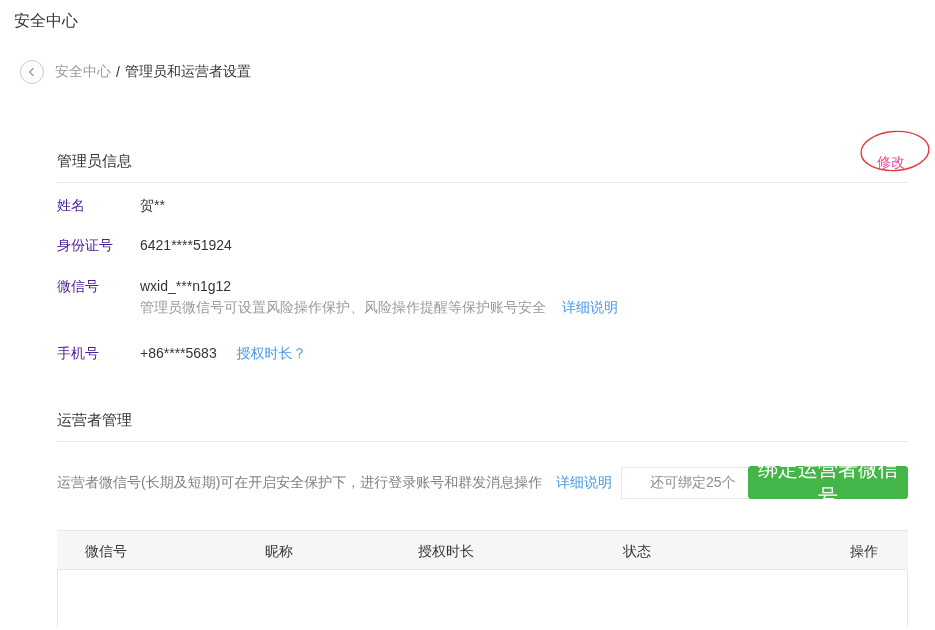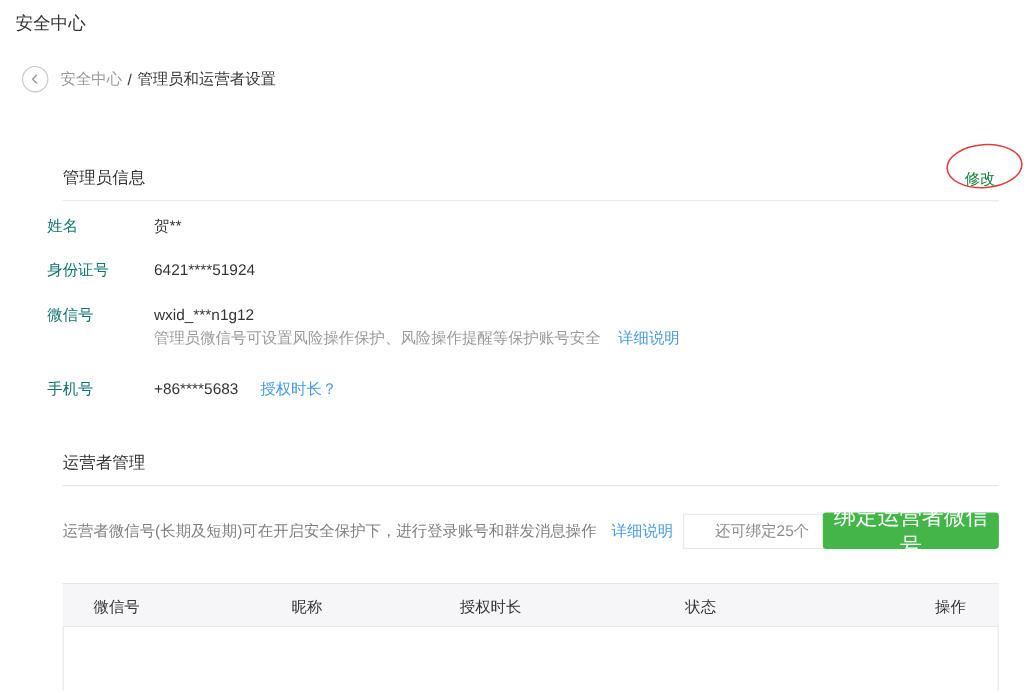--- a/index.html
+++ b/index.html
@@ -14,26 +14,26 @@
                  display:flex; align-items:center; justify-content:center; cursor:pointer; background:#fff; }
   .crumb-parent { color:#9a9a9a; margin-left:11px; cursor:pointer; }
   .crumb-sep { color:#353535; margin:0 5px; }
   .crumb-current { color:#353535; }
 
   .section-header { position:absolute; left:57px; width:851px; height:31px;
                     border-bottom:1px solid #e7e7eb; font-size:15px; color:#353535; }
   .section-admin { top:132px;margin-top:20px; }
   .section-operator { top:411px; }
 
-  .modify-link { position:absolute; right:3px; top:2px; color:#15803d; font-size:14px;
+  .modify-link { position:absolute; right:3px; top:2px; color:#ec4899; font-size:14px;
                  cursor:pointer; text-decoration:none; }
 
   .annotation-svg { position:absolute; left:856px; top:127px; pointer-events:none; }
 
-  .field-label { position:absolute; left:43px; color:#0f766e; line-height:20px;text-align:right; }
+  .field-label { position:absolute; left:57px; color:#4c1d95; line-height:20px;text-align:right; }
   .field-value { position:absolute; left:140px; color:#353535; line-height:20px; }
   .field-note  { position:absolute; left:140px; color:#9a9a9a; line-height:20px; }
   .inline-link { color:#459ae9; cursor:pointer; text-decoration:none; }
   .note-link   { margin-left:12px; }
   .value-link  { margin-left:16px; }
 
   .op-desc { position:absolute; left:57px; top:474px; color:#808080; }
   .op-detail-link { position:absolute; left:556px; top:474px; color:#459ae9; cursor:pointer; text-decoration:none; }
 
   .remain-bubble { position:absolute; left:621px; top:467px; height:32px; padding:0 28px;

